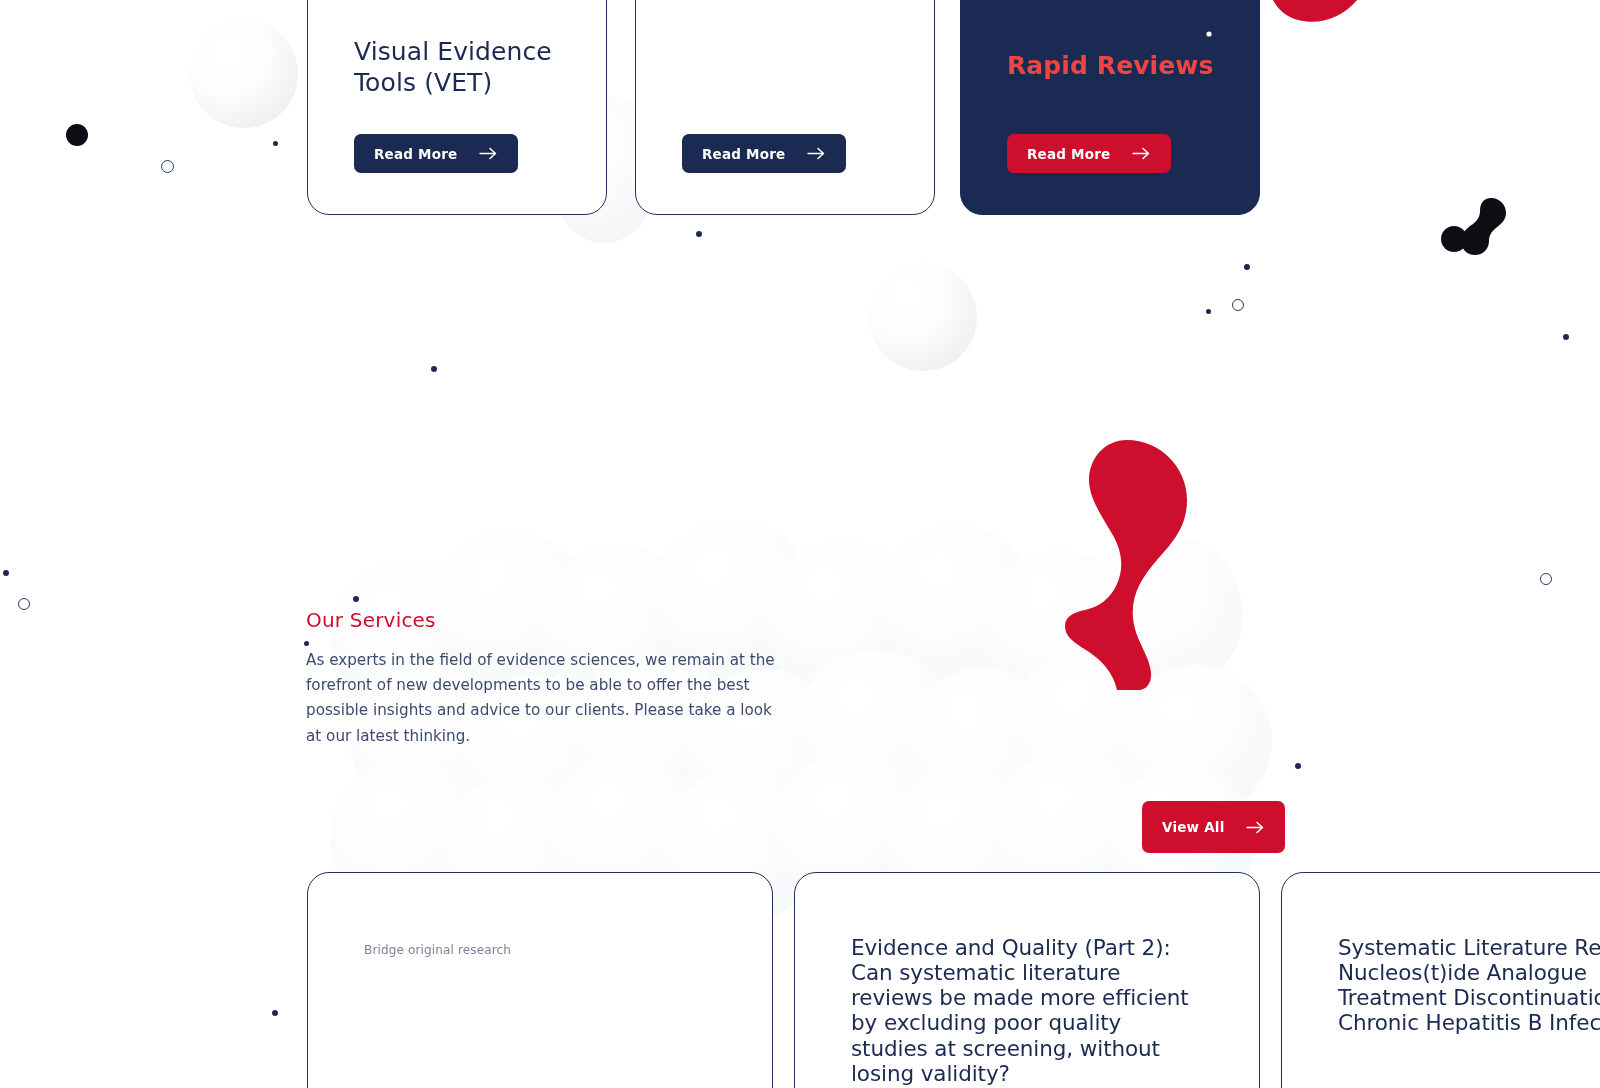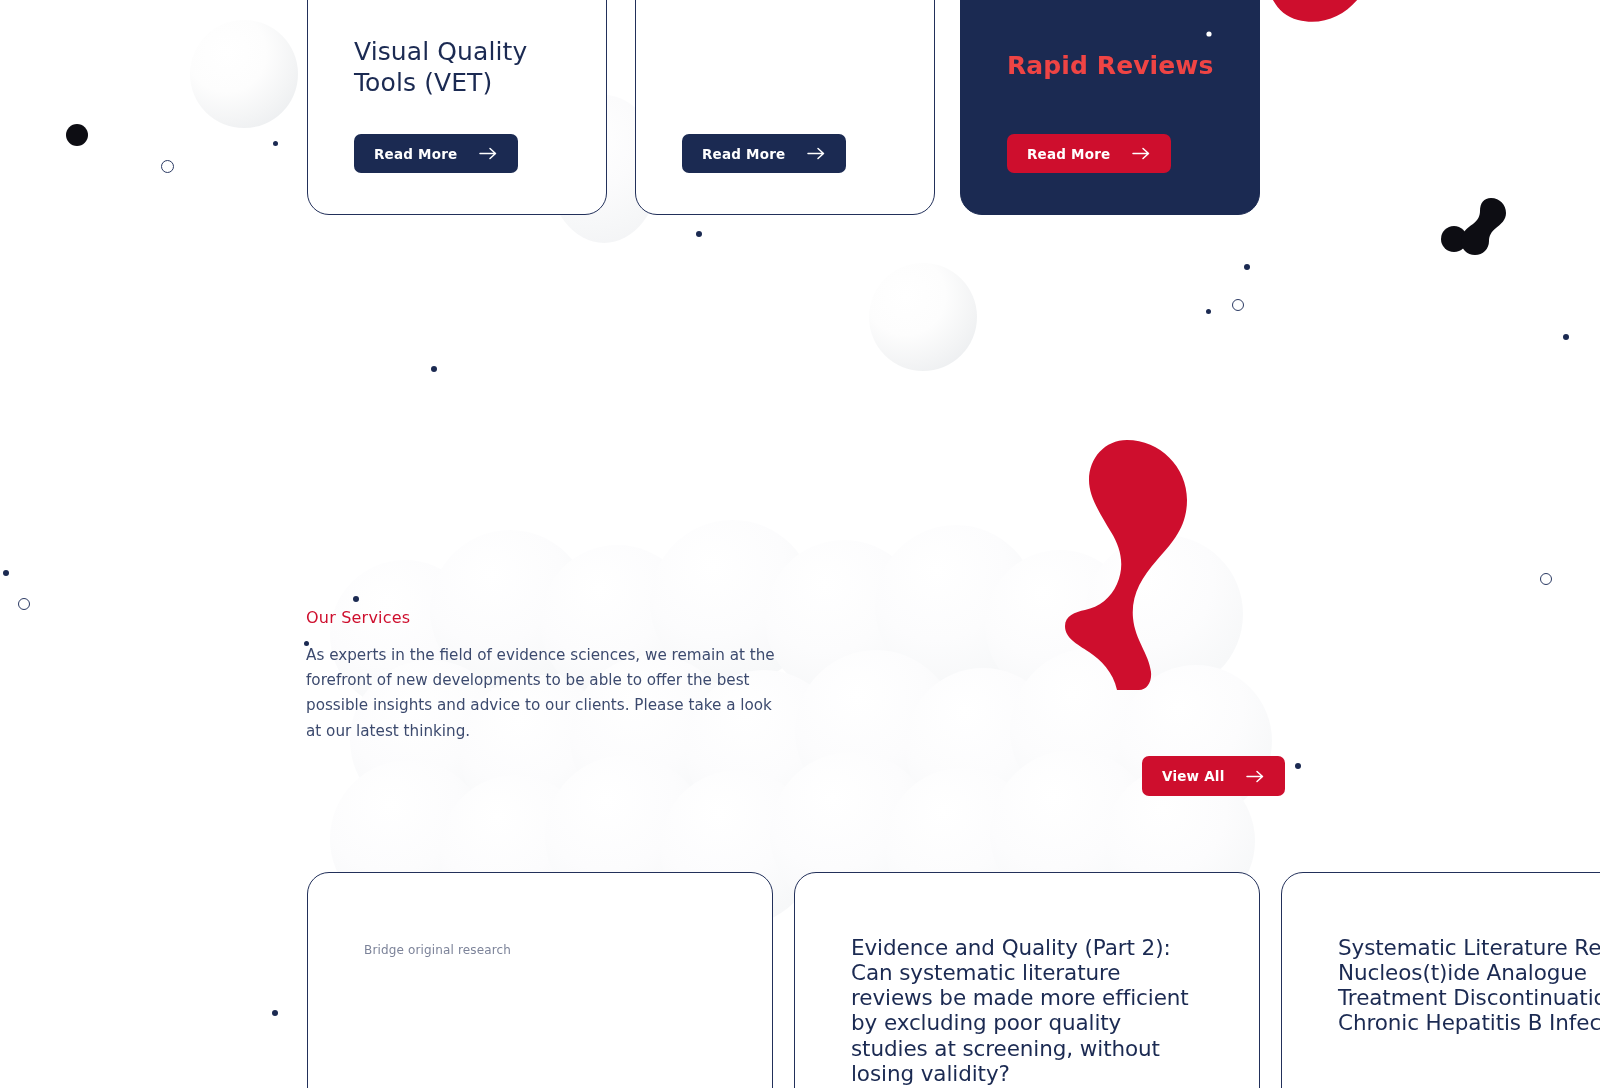--- a/index.html
+++ b/index.html
@@ -88,42 +88,42 @@
   .arcwrap { position:absolute; inset:0; overflow:hidden; border-radius:22px; }
 
   
   .blob-top { position:absolute; top:-190px; left:1264px; }
   .blob-mid { position:absolute; top:440px; left:1055px; }
   .blob-black { position:absolute; top:196px; left:1440px; }
 
   
   .thinking { position:absolute; left:306px; top:608px; width:700px; }
   .eyebrow {
-    font-size:16px;
+    font-size:20px;
     color:#ce0e2d;
     letter-spacing:.2px;
     margin-bottom:16px;
   }
   .big-title {
     font-size:53px;
     line-height:1.05;
     font-weight:300;
     color:#1b2a52;
     letter-spacing:-.4px;
     margin-bottom:26px;
   }
   .lede {
     font-size:15.2px;
     line-height:1.66;
     color:#3c4a6e;
     width:470px;
     font-weight:400;
   }
 
-  .viewall { left:1142px; top:756px; height:40px; padding:0 20px; }
+  .viewall { left:1142px; top:801px; height:52px; padding:0 20px; }
 
   
   .art-card {
     position:absolute;
     top:872px;
     height:330px;
     border:1.5px solid #22305a;
     border-radius:22px;
     background:#ffffff;
     padding:62px 56px 0 56px;
@@ -239,21 +239,21 @@
       M 51,2 C 60,2 66,9 66,17 C 66,24 61,28 56,32
       C 51,36 49,40 49,45 C 49,53 43,59 35,59
       C 27,59 21,53 21,45 C 21,37 27,32 33,28
       C 38,24 40,20 40,15 C 40,7 44,2 51,2 Z"></path>
   </svg>
 </div>
 
 <div class="card-row">
 
   <div class="svc-card" style="left:307px; width:300px;">
-    <div class="svc-title" style="white-space: pre-line;">Visual Quality
+    <div class="svc-title" style="white-space: pre-line;">Visual Evidence
 Tools (VET)</div>
     <button class="btn navy svc-btn">
       <span>Read More</span>
       <span class="arrow">
         <svg width="19" height="13" viewBox="0 0 19 13">
           <path d="M1 6.5 H16 M11 1.5 L16.5 6.5 L11 11.5" stroke="#ffffff" stroke-width="1.5" fill="none" stroke-linecap="round" stroke-linejoin="round"></path>
         </svg>
       </span>
     </button>
   </div>

